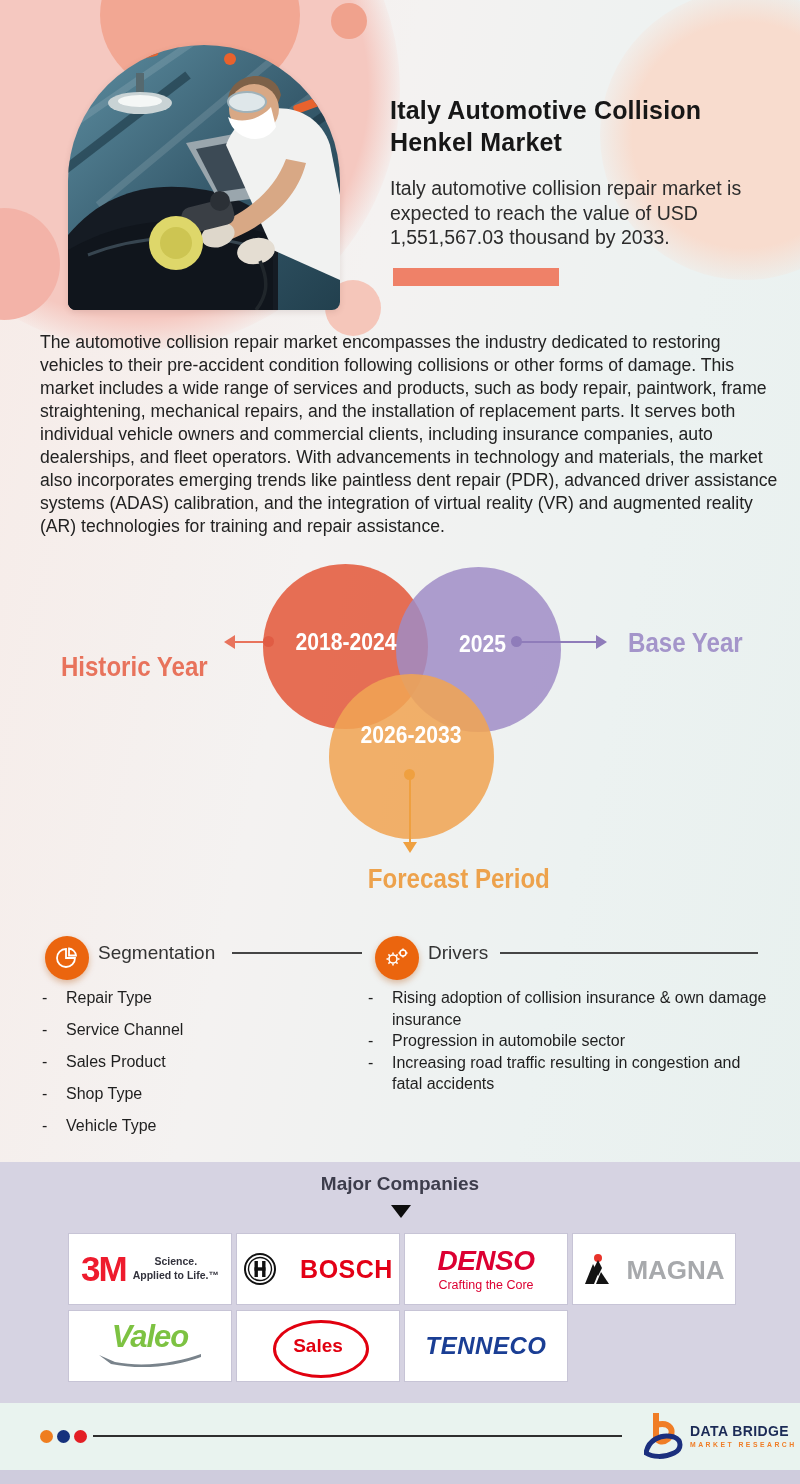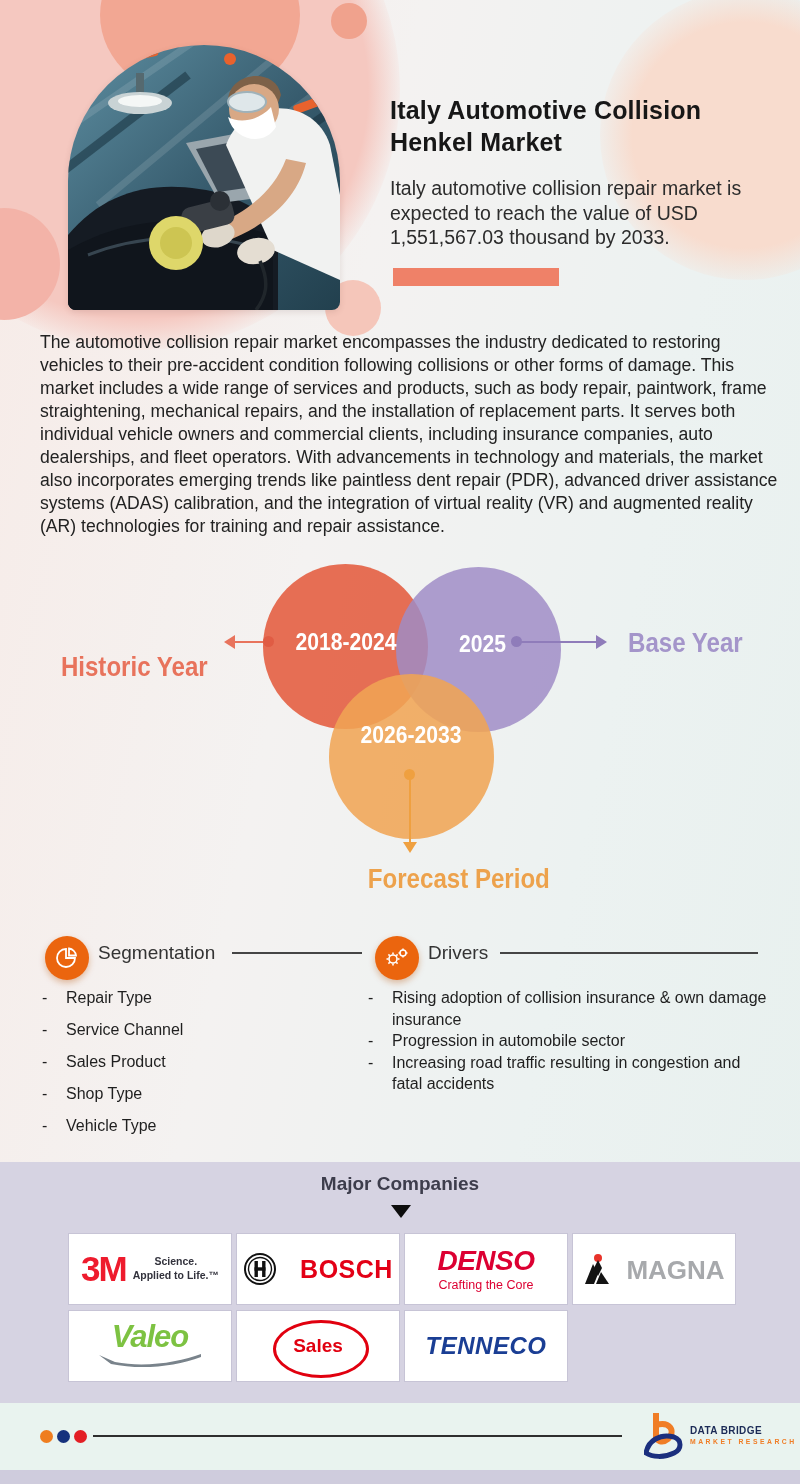--- a/index.html
+++ b/index.html
@@ -81,21 +81,21 @@
   .logo-valeo .vt{color:#7dc242;font-size:31px;font-weight:900;font-style:italic;letter-spacing:-1px;line-height:1;}
   .logo-henkel{position:relative;width:96px;height:58px;display:flex;align-items:center;justify-content:center;}
   .logo-henkel .hoval{position:absolute;left:0;top:0;width:90px;height:52px;border:3px solid #e1000f;border-radius:50%;margin:3px;}
   .logo-henkel .ht{position:relative;color:#e1000f;font-size:19px;font-weight:700;}
   .logo-tenneco .tt{color:#1a3e94;font-size:24px;font-weight:900;font-style:italic;letter-spacing:.5px;}
 
   .footer{position:absolute;left:0;top:1403px;width:800px;height:67px;background:#e9f3ef;}
   .fdot{position:absolute;top:27px;width:13px;height:13px;border-radius:50%;}
   .fline{position:absolute;left:93px;top:32px;width:529px;height:2px;background:#2e2e2e;}
   .flogo{position:absolute;left:644px;top:6px;display:flex;align-items:center;gap:6px;}
-  .flogo-text .fb{font-size:10px;font-weight:700;color:#1b2a56;letter-spacing:.4px;}
+  .flogo-text .fb{font-size:14px;font-weight:700;color:#1b2a56;letter-spacing:.4px;}
   .flogo-text .fs{font-size:6.8px;font-weight:700;color:#f07d26;letter-spacing:2.5px;margin-top:2px;}
   .bottom-strip{position:absolute;left:0;top:1470px;width:800px;height:14px;background:#cfccdd;}
 </style>
 </head>
 <body>
 
 <div class="page">
 
   <div class="blob b-topleft"></div>
   <div class="blob b-arc"></div>

